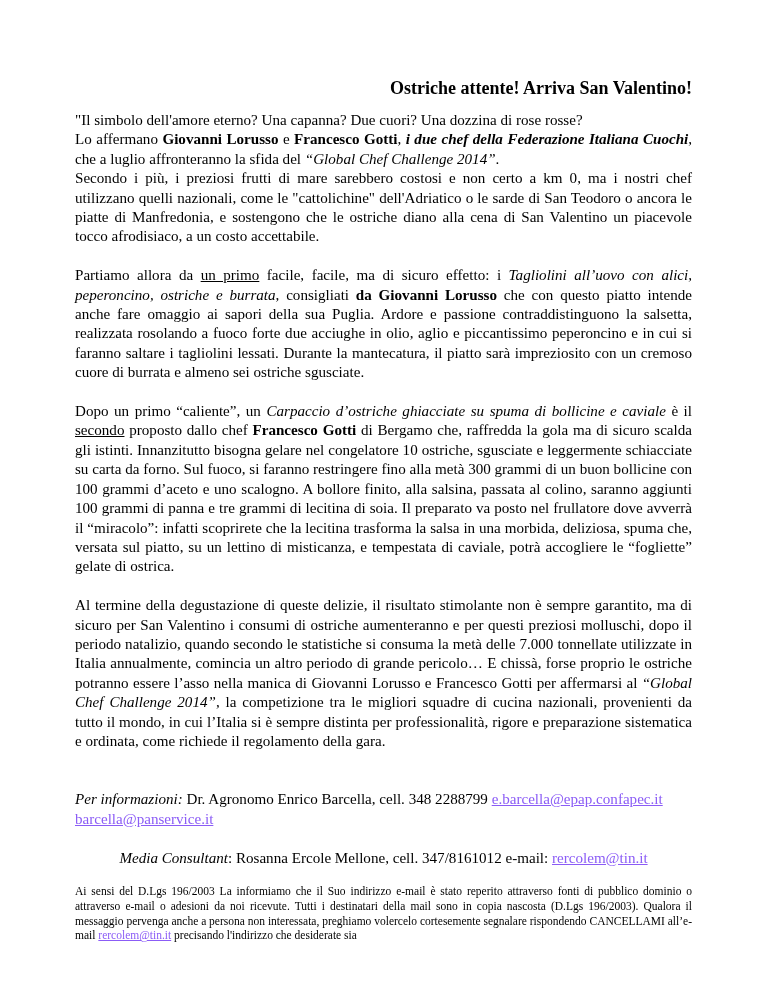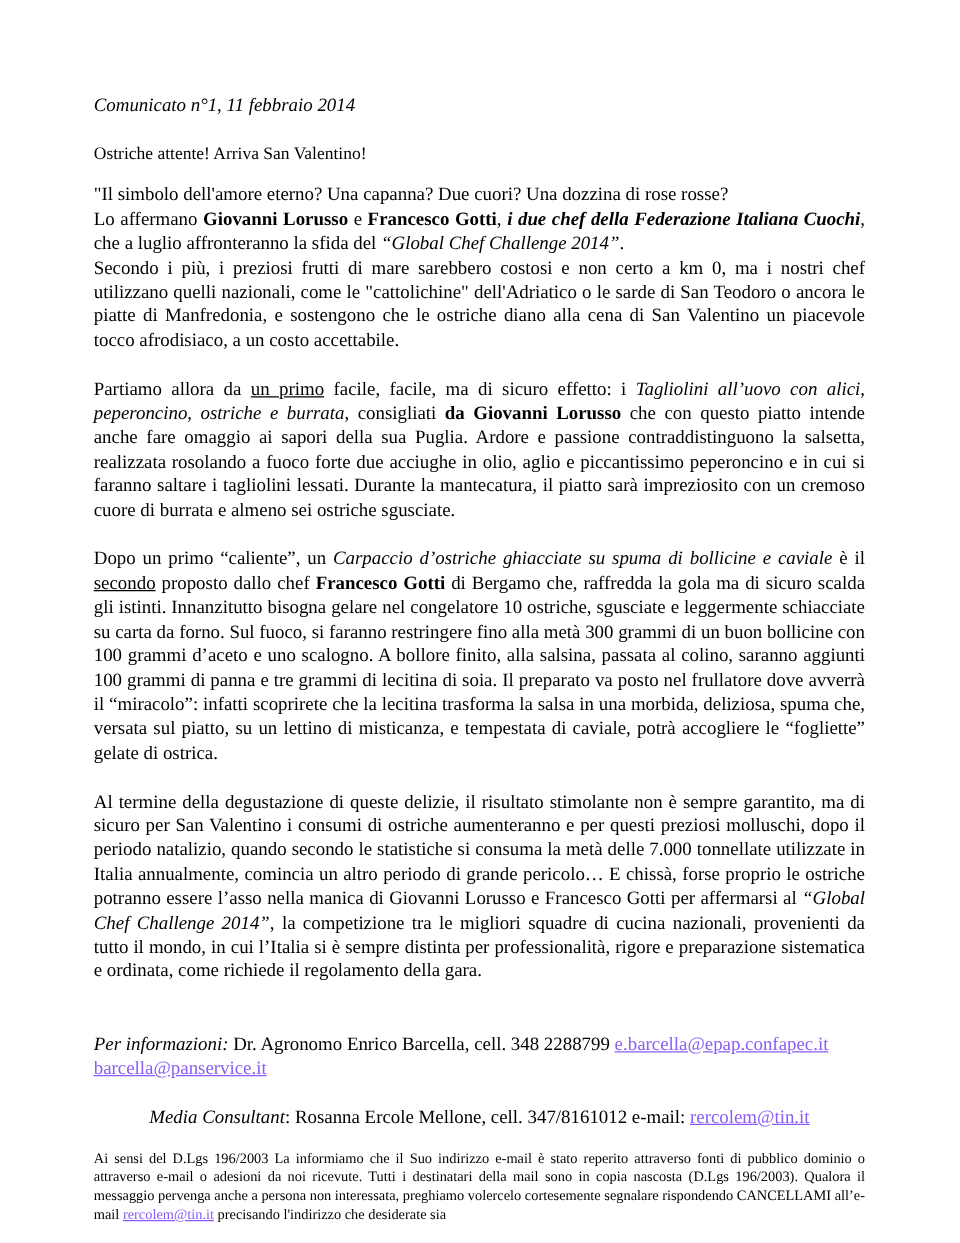--- a/index.html
+++ b/index.html
@@ -21,23 +21,23 @@
       top: 76px;
       width: 617px;
       font-size: 15.1px;
       line-height: 19.4px;
     }
     .dateline {
       font-style: italic;
       margin: 0 0 17px 0;
     }
     .title {
-      text-align: left;
-      font-weight: normal;
-      font-size: 14px;
+      text-align: right;
+      font-weight: bold;
+      font-size: 18px;
       line-height: 24px;
       margin: 0 0 11px 0;
     }
     p {
       margin: 0;
       text-align: justify;
     }
     .para-gap { height: 19.4px; }
     .big-gap { height: 39px; }
     .b { font-weight: bold; }
@@ -57,21 +57,20 @@
       line-height: 14.8px;
       text-align: justify;
     }
     .disclaimer .last-line { text-align-last: justify; }
   </style>
 </head>
 <body>
 
 <div class="page">
 
-  <div class="dateline">Comunicato n°1, 11 febbraio 2014</div>
 
   <h1 class="title">Ostriche attente! Arriva San Valentino!</h1>
 
   <p><span>"Il simbolo dell'amore eterno? Una capanna? Due cuori? Una dozzina di rose rosse?</span></p>
   <p><span>Lo affermano </span><span class="b">Giovanni Lorusso</span><span> e </span><span class="b">Francesco Gotti</span><span>, </span><span class="bi">i due chef della Federazione Italiana Cuochi</span><span>, che a luglio affronteranno la sfida del </span><span class="i">“Global Chef Challenge 2014”</span><span>.</span></p>
   <p>Secondo i più, i preziosi frutti di mare sarebbero costosi e non certo a km 0, ma i nostri chef utilizzano quelli nazionali, come le "cattolichine" dell'Adriatico o le sarde di San Teodoro o ancora le piatte di Manfredonia, e sostengono che le ostriche diano alla cena di San Valentino un piacevole tocco afrodisiaco, a un costo accettabile.</p>
 
   <div class="para-gap"></div>
 
   <p><span>Partiamo allora da </span><span class="u">un primo</span><span> facile, facile, ma di sicuro effetto: i </span><span class="i">Tagliolini all’uovo con alici, peperoncino, ostriche e burrata</span><span>, consigliati </span><span class="b">da Giovanni Lorusso</span><span> che con questo piatto intende anche fare omaggio ai sapori della sua Puglia. Ardore e passione contraddistinguono la salsetta, realizzata rosolando a fuoco forte due acciughe in olio, aglio e piccantissimo peperoncino e in cui si faranno saltare i tagliolini lessati. Durante la mantecatura, il piatto sarà impreziosito con un cremoso cuore di burrata e almeno sei ostriche sgusciate.</span></p>

